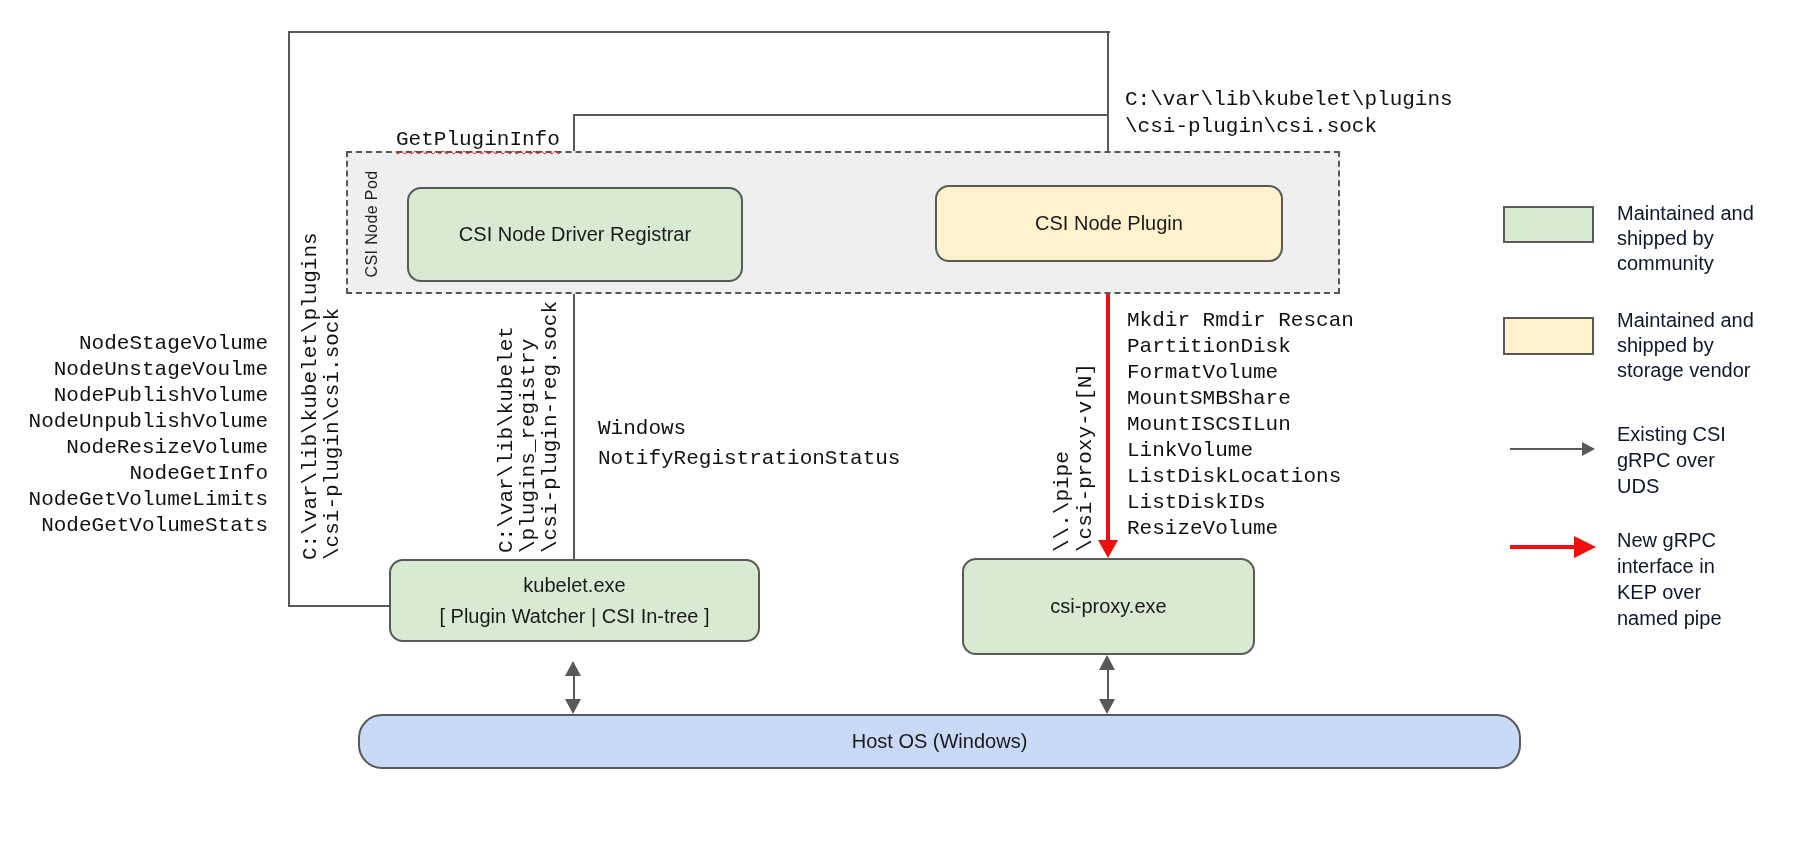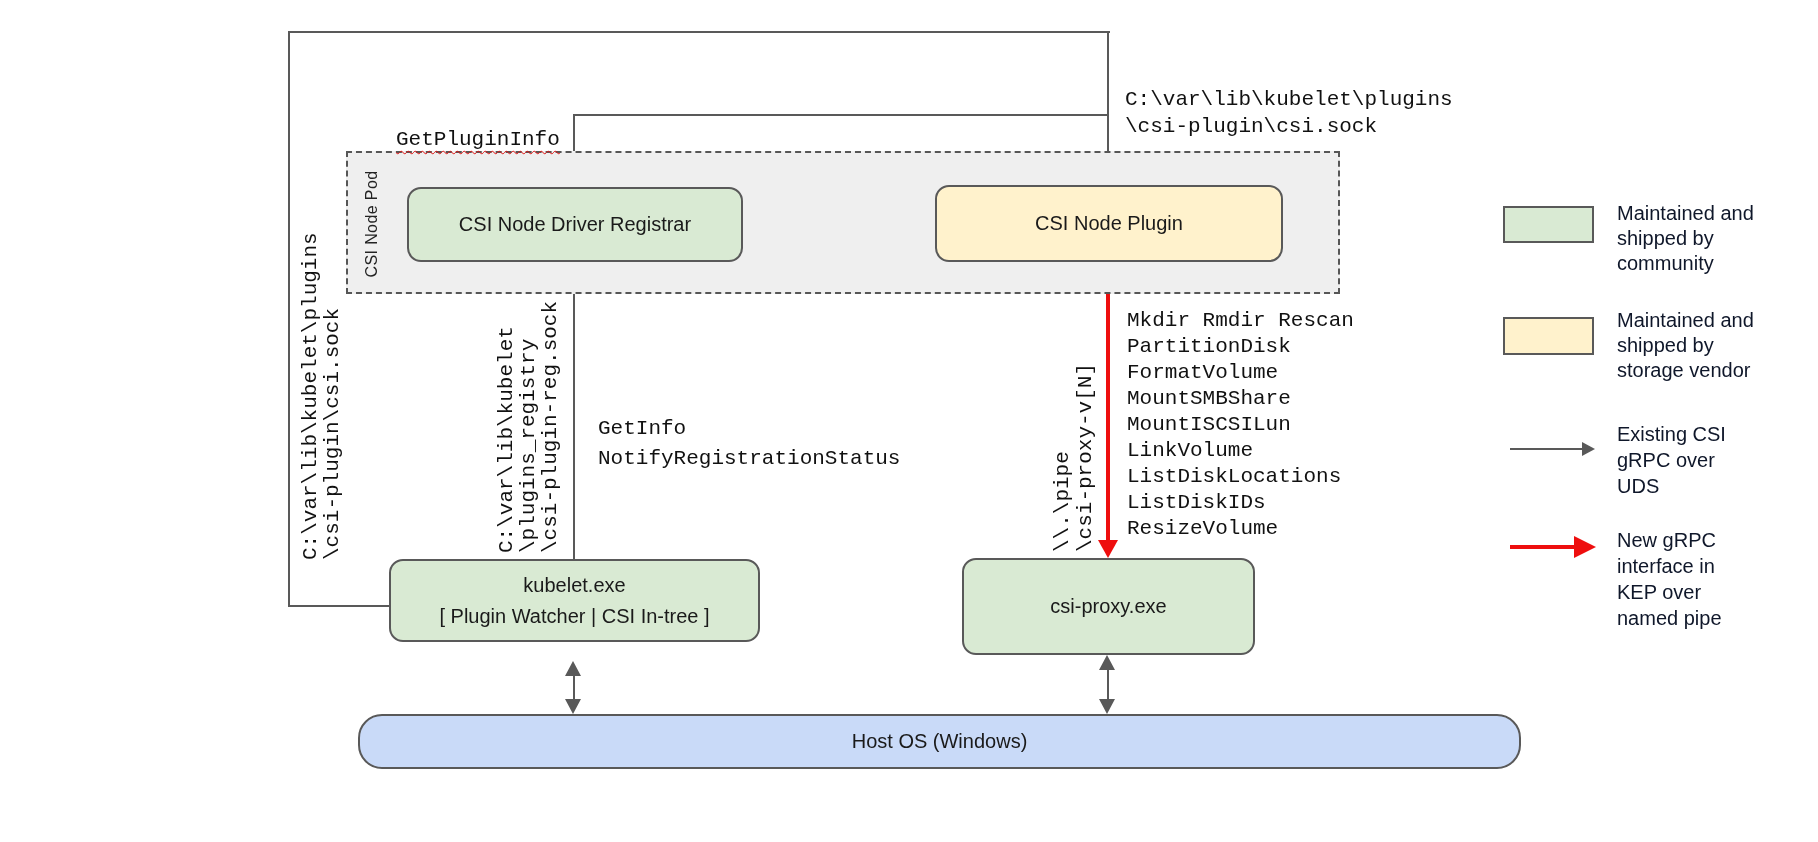--- a/index.html
+++ b/index.html
@@ -73,21 +73,21 @@
   <div class="line" style="left:1107px;top:666px;width:2px;height:38px;"></div>
   <div class="arrow up" style="left:1099px;top:655px;"></div>
   <div class="arrow down" style="left:1099px;top:699px;"></div>
 
   <div class="redline" style="left:1106px;top:262px;width:4px;height:280px;"></div>
   <div class="arrow red-down" style="left:1098px;top:540px;"></div>
 
   <div class="pod"></div>
   <div class="pod-label">CSI Node Pod</div>
 
-  <div class="box green" style="left:407px;top:187px;width:336px;height:75px;">CSI Node Driver Registrar</div>
+  <div class="box green" style="left:407px;top:187px;width:336px;height:95px;">CSI Node Driver Registrar</div>
   <div class="box yellow" style="left:935px;top:185px;width:348px;height:77px;">CSI Node Plugin</div>
   <div class="box green" style="left:389px;top:559px;width:371px;height:83px;line-height:31px;">kubelet.exe
 [ Plugin Watcher | CSI In-tree ]</div>
   <div class="box green" style="left:962px;top:558px;width:293px;height:97px;">csi-proxy.exe</div>
   <div class="box blue" style="left:358px;top:714px;width:1163px;height:55px;border-radius:24px;">Host OS (Windows)</div>
 
   <div class="mono squiggle" style="position:absolute;left:396px;top:127px;">GetPluginInfo</div>
 
   <div class="mono" style="position:absolute;left:1125px;top:86px;line-height:27px;">C:\var\lib\kubelet\plugins
 \csi-plugin\csi.sock</div>
@@ -95,23 +95,31 @@
   <div class="mono rot" style="left:300px;top:560px;line-height:22px;">C:\var\lib\kubelet\plugins
 \csi-plugin\csi.sock</div>
 
   <div class="mono rot" style="left:496px;top:553px;line-height:22px;">C:\var\lib\kubelet
 \plugins_registry
 \csi-plugin-reg.sock</div>
 
   <div class="mono rot" style="left:1051px;top:552px;line-height:23px;">\\.\pipe
 \csi-proxy-v[N]</div>
 
-  <div class="mono" style="position:absolute;left:598px;top:414px;line-height:30px;">GetInfo
+  <div class="mono" style="position:absolute;left:598px;top:414px;line-height:30px;">Windows
 NotifyRegistrationStatus</div>
 
+  <div class="mono list" style="left:20px;top:331px;width:248px;text-align:right;">NodeStageVolume
+NodeUnstageVoulme
+NodePublishVolume
+NodeUnpublishVolume
+NodeResizeVolume
+NodeGetInfo
+NodeGetVolumeLimits
+NodeGetVolumeStats</div>
 
   <div class="mono list" style="left:1127px;top:308px;">Mkdir Rmdir Rescan
 PartitionDisk
 FormatVolume
 MountSMBShare
 MountISCSILun
 LinkVolume
 ListDiskLocations
 ListDiskIDs
 ResizeVolume</div>

